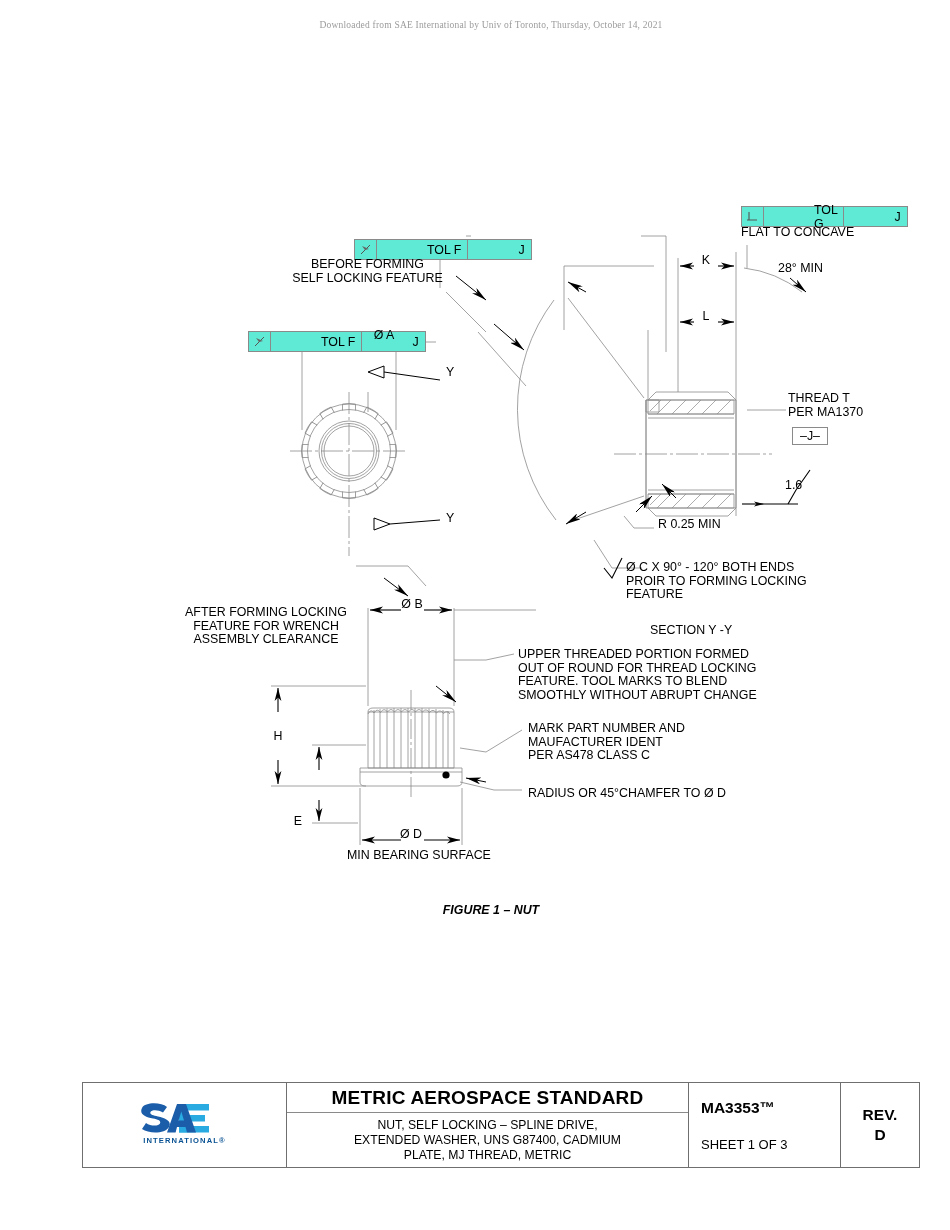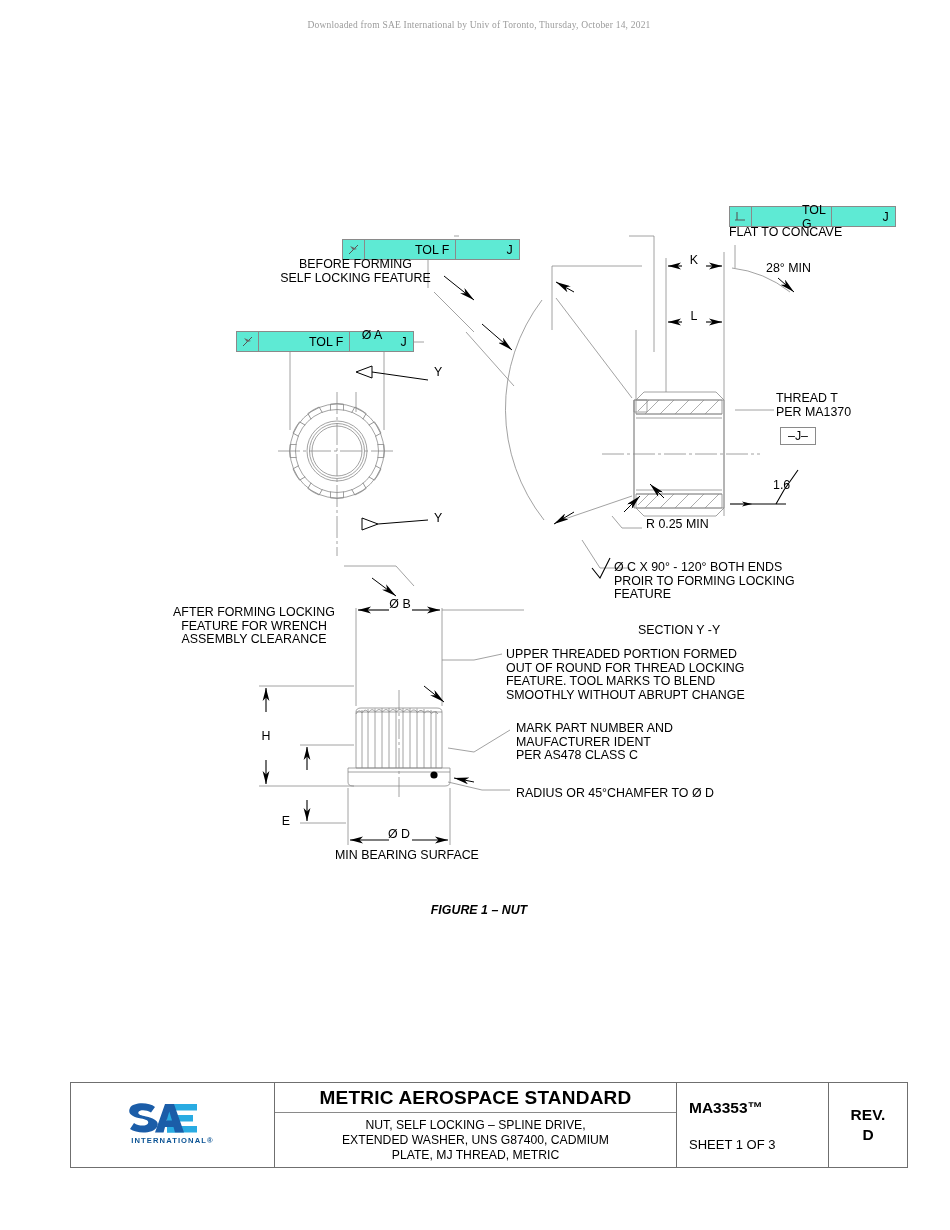--- a/index.html
+++ b/index.html
@@ -1,21 +1,21 @@
 <!DOCTYPE html>
 <html><head>
 <meta charset="utf-8">
 <title>MA3353 Sheet 1</title>
 <style>
   html,body{margin:0;padding:0;background:#ffffff;}
   body{
     width:950px;height:1230px;position:relative;overflow:hidden;
     font-family:"Liberation Sans", sans-serif;color:#000;
   }
-  .page{position:absolute;left:4px;top:0;width:802px;height:1230px;padding-left:48px;}
+  .page{position:absolute;left:16px;top:0;width:802px;height:1230px;padding-left:48px;}
 
   
   .dl-note{
     position:absolute;left:0;top:20px;width:950px;text-align:center;
     font-family:"Liberation Serif", serif;font-size:9.5px;color:#9b9b9b;
     letter-spacing:.2px;
   }
 
   
   .dtxt{

